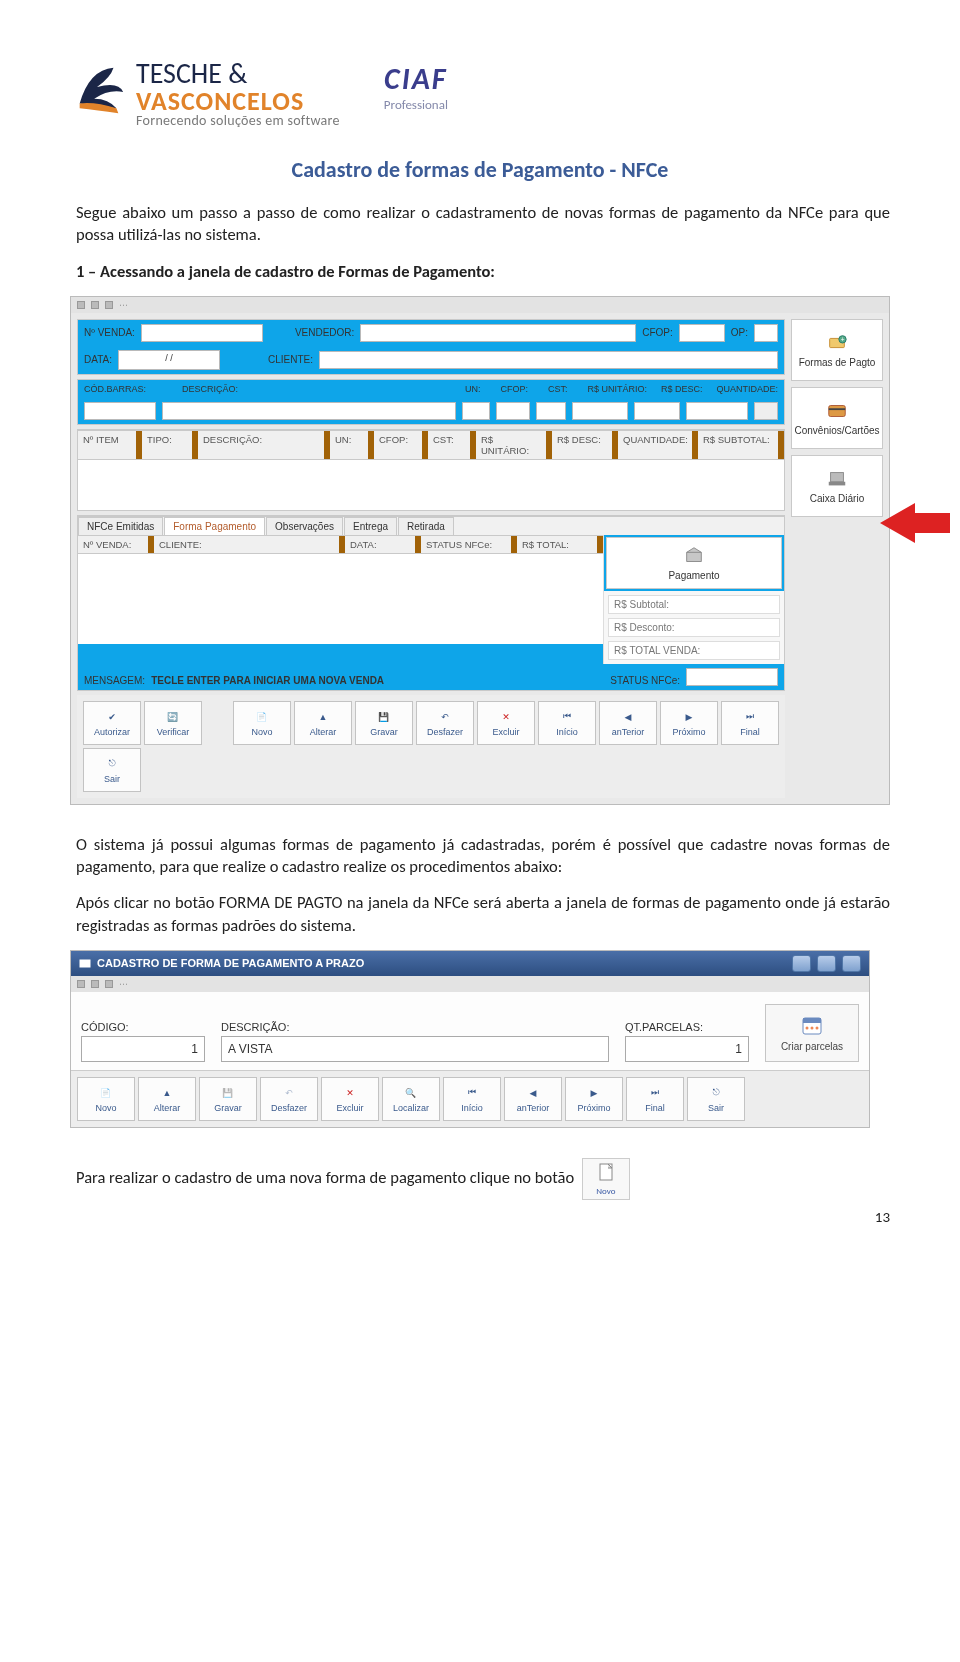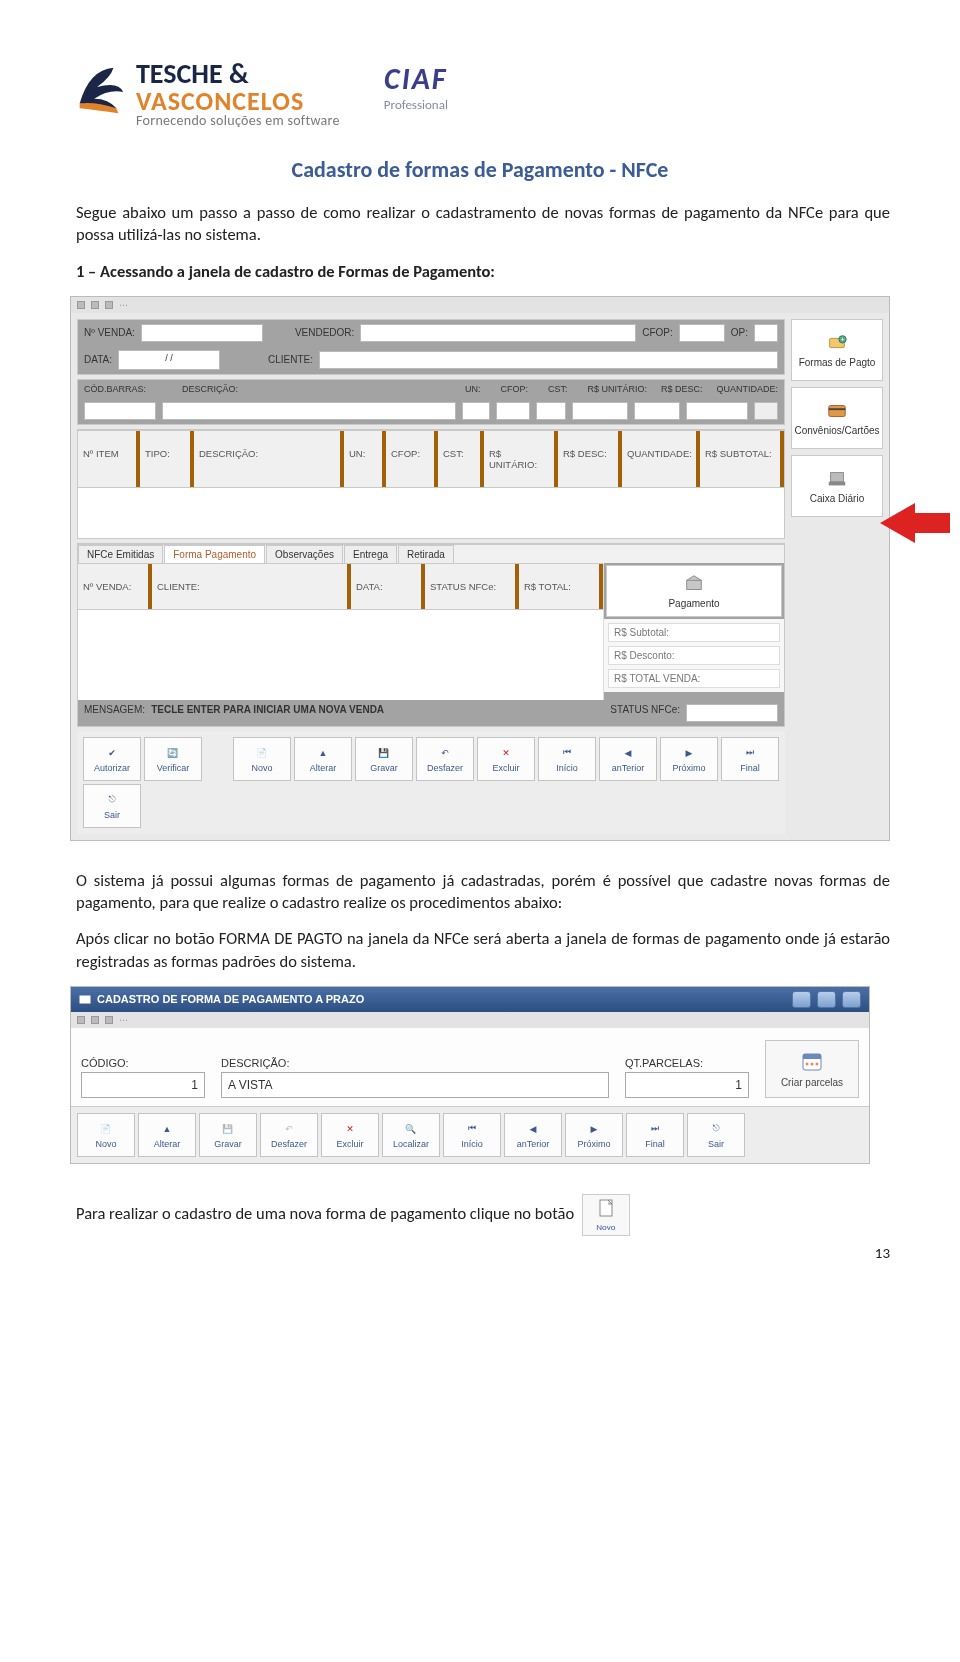--- a/index.html
+++ b/index.html
@@ -1,54 +1,54 @@
 <!DOCTYPE html>
 <html><head>
 <meta charset="utf-8">
 <style>
   body{margin:0;background:#fff;font-family:Calibri,Arial,sans-serif;color:#222;width:960px}
   .page{padding:60px 70px 40px 70px;position:relative}
   .logos{display:flex;gap:28px;align-items:flex-start;margin-bottom:28px}
   .logo-tv{display:flex;align-items:flex-start;gap:8px}
   .lname{line-height:1}
-  .lname .l1{font-size:28px;font-weight:700;color:#1b2647}
+  .lname .l1{font-size:28px;font-weight:400;color:#1b2647}
   .lname .l2{font-size:26px;font-weight:700;color:#e1832a;letter-spacing:1px}
   .lname .l3{font-size:14px;color:#7a7a7a;letter-spacing:.3px}
   .logo-ciaf{display:flex;flex-direction:column;align-items:center;margin-left:16px}
   .ciaf{font-size:30px;font-weight:900;color:#3a3d8c;letter-spacing:2px;font-style:italic}
   .ciaf-sub{font-size:13px;color:#8489aa;align-self:flex-end}
   .logo-tv svg{width:58px;height:58px}
   h1{color:#3c5c97;font-size:22px;font-weight:700;text-align:center;margin:18px 0 18px 0}
   p{font-size:16.5px;line-height:1.35;margin:0 0 14px 6px;text-align:justify}
   .b{font-weight:700}
   .red-arrow{position:absolute;top:498px;right:10px}
   .red-arrow svg{display:block}
   .screenshot{border:1px solid #bbb;margin:8px 0 28px 0;background:#e9e9e9;font-family:Tahoma,Arial,sans-serif;font-size:10px;color:#333}
   .win-title{background:linear-gradient(#4a6fa8,#2d4e80);color:#fff;font-weight:700;padding:4px 8px;font-size:11px;display:flex;align-items:center;gap:6px}
   .win-title .spacer{flex:1}
   .win-title .wbtn{width:17px;height:15px;background:linear-gradient(#b8cdea,#7fa1ce);border:1px solid #5177a8;border-radius:3px;display:inline-block}
   .menubar{background:#e3e3e3;height:16px;display:flex;align-items:center;gap:6px;font-size:9px;padding:0 6px;color:#666}
   .menubar .dot{width:6px;height:6px;background:#bbb;border:1px solid #999}
   .s1-body{padding:6px;display:flex;gap:6px}
   .s1-main{flex:1;display:flex;flex-direction:column;gap:4px}
-  .panel{background:#a3a3a3;border:1px solid #c9c9c9}
+  .panel{background:#0ea5e9;border:1px solid #c9c9c9}
   .row{display:flex;align-items:center;gap:6px;padding:4px 6px}
   .lbl{color:#333;font-weight:400}
   .inp{border:1px solid #b9b9b9;background:#fff;height:16px;flex:0 0 auto}
   .s1-side{width:92px;display:flex;flex-direction:column;gap:6px}
   .sidebtn{background:#fff;border:1px solid #c9c9c9;display:flex;flex-direction:column;align-items:center;justify-content:center;gap:3px;padding:6px 2px;text-align:center;height:48px}
   .sidebtn .ico{width:22px;height:22px}
   .sidebtn.pay{height:120px}
   .tabs{display:flex;background:#f1f1f1;border-top:1px solid #c9c9c9;gap:1px;font-size:10px}
   .tab{padding:3px 8px;border:1px solid #c9c9c9;border-bottom:none;background:#eee}
   .tab.active{background:#fff;color:#b35c2c}
   .grid-head{display:flex;background:#f0f0f0;border-top:1px solid #c9c9c9;font-size:9.5px;color:#555}
-  .grid-head span{padding:17px 5px;border-right:4px solid #a16207}
+  .grid-head span{padding:3px 5px;border-right:6px solid #a16207}
   .grid-body{background:#fff;height:60px;border-top:1px solid #c9c9c9}
-  .bottom{display:flex;align-items:flex-start;padding:4px 6px;gap:6px}
+  .bottom{display:flex;align-items:flex-end;padding:4px 6px;gap:6px}
   .toolbar{display:flex;gap:3px;padding:6px;background:#ededed;flex-wrap:wrap}
   .tbtn{display:flex;flex-direction:column;align-items:center;width:56px;height:42px;background:#fcfcfc;border:1px solid #c3c3c3;justify-content:center;gap:2px;font-size:9px;color:#3a5a8c}
   .tbtn .ti{width:16px;height:16px;display:flex;align-items:center;justify-content:center}
   .totals{display:flex;flex-direction:column;gap:4px;background:#f7f7f7;padding:4px}
   .totals .trow{display:flex;justify-content:space-between;font-size:10px;background:#fff;border:1px solid #ddd;padding:3px 5px;color:#777}
   .s2{margin:8px 0 30px 0}
   .s2 .formrow{display:flex;gap:16px;padding:12px 10px 8px 10px;align-items:flex-end;background:#fdfdfd}
   .s2 .fg{display:flex;flex-direction:column;gap:3px}
   .s2 .fg .flabel{font-size:11px;color:#333}
   .s2 .fg .finp{border:1px solid #aaa;background:#fff;height:20px;padding:2px 6px;font-size:12px;display:flex;align-items:center}

